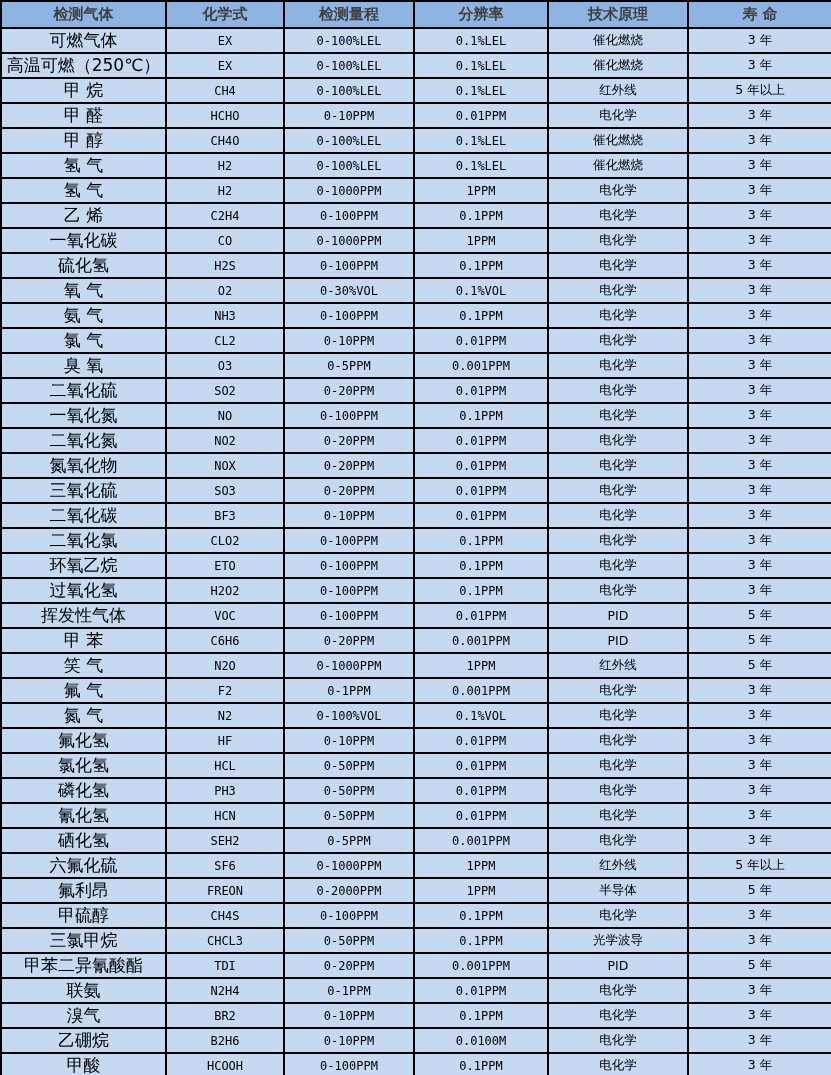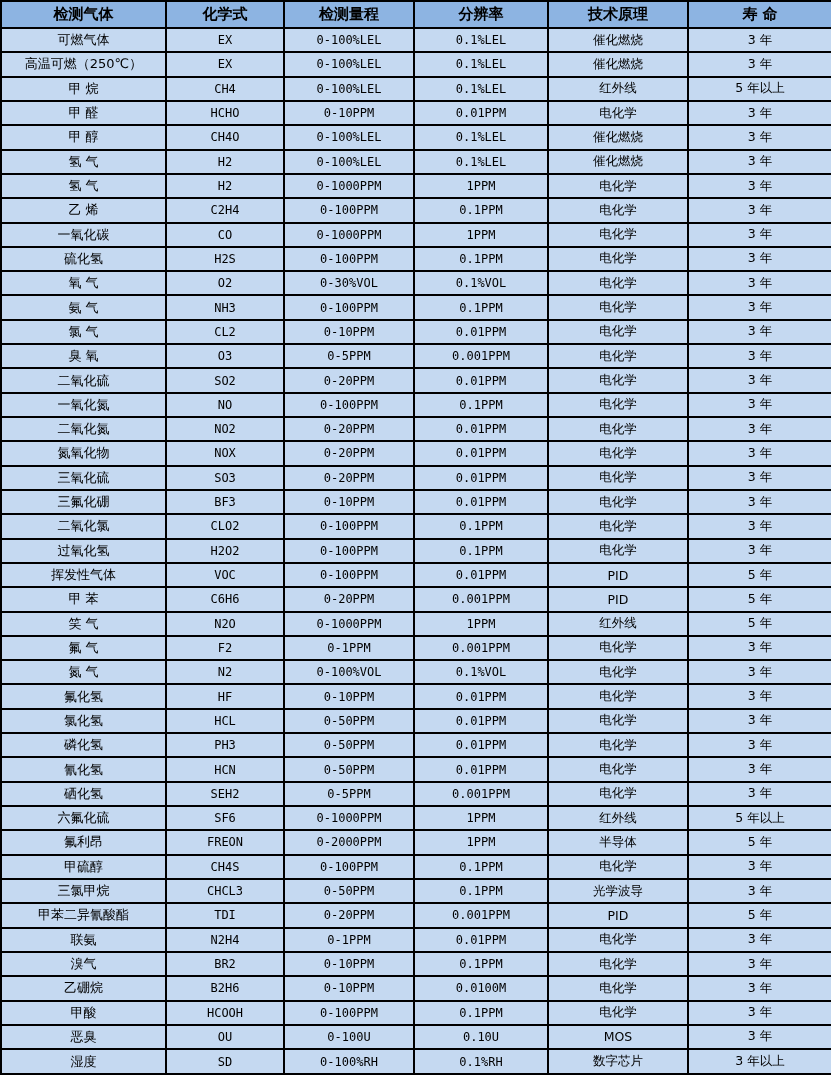--- a/index.html
+++ b/index.html
@@ -22,33 +22,33 @@
   th, td {
     border: 2px solid #000000;
     text-align: center;
     vertical-align: middle;
     padding: 0;
     overflow: hidden;
     white-space: nowrap;
   }
   thead th {
     background: #8db4e2;
-    color: #000000;
+    color: #404040;
     font-family: "DejaVu Sans", "Liberation Sans", sans-serif;
     font-weight: bold;
     font-size: 15px;
     height: 25px;
   }
   tbody td {
     background: #c5d9f1;
     color: #000000;
   }
   td.c-gas {
     font-family: "DejaVu Sans", "Liberation Sans", sans-serif;
-    font-size: 13px;
+    font-size: 17px;
   }
   td.c-formula, td.c-range, td.c-resolution {
     font-family: "DejaVu Sans Mono", "Liberation Mono", monospace;
     font-size: 12px;
   }
   td.c-principle, td.c-lifespan {
     font-family: "DejaVu Sans", "Liberation Sans", sans-serif;
     font-size: 12.5px;
   }
 </style>
@@ -222,30 +222,38 @@
         </tr>
         <tr>
           <td class="c-gas">三氧化硫</td>
           <td class="c-formula">SO3</td>
           <td class="c-range">0-20PPM</td>
           <td class="c-resolution">0.01PPM</td>
           <td class="c-principle">电化学</td>
           <td class="c-lifespan">3 年</td>
         </tr>
         <tr>
-          <td class="c-gas">三氟化硼</td>
+          <td class="c-gas">二氧化碳</td>
           <td class="c-formula">BF3</td>
           <td class="c-range">0-10PPM</td>
           <td class="c-resolution">0.01PPM</td>
           <td class="c-principle">电化学</td>
           <td class="c-lifespan">3 年</td>
         </tr>
         <tr>
           <td class="c-gas">二氧化氯</td>
           <td class="c-formula">CLO2</td>
+          <td class="c-range">0-100PPM</td>
+          <td class="c-resolution">0.1PPM</td>
+          <td class="c-principle">电化学</td>
+          <td class="c-lifespan">3 年</td>
+        </tr>
+        <tr>
+          <td class="c-gas">环氧乙烷</td>
+          <td class="c-formula">ETO</td>
           <td class="c-range">0-100PPM</td>
           <td class="c-resolution">0.1PPM</td>
           <td class="c-principle">电化学</td>
           <td class="c-lifespan">3 年</td>
         </tr>
         <tr>
           <td class="c-gas">过氧化氢</td>
           <td class="c-formula">H2O2</td>
           <td class="c-range">0-100PPM</td>
           <td class="c-resolution">0.1PPM</td>

